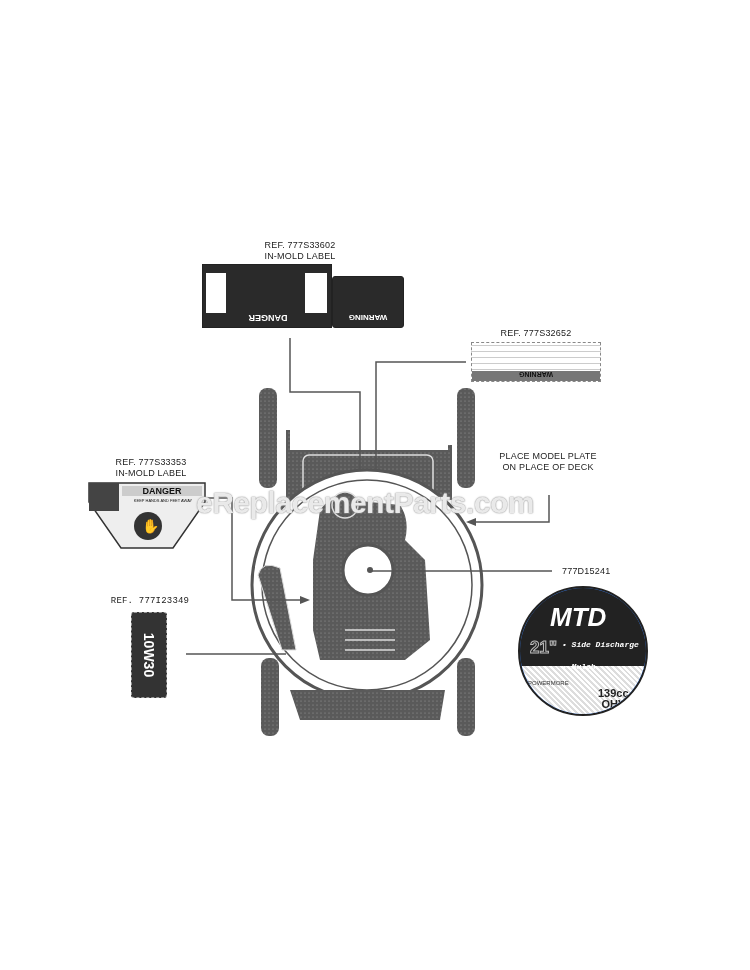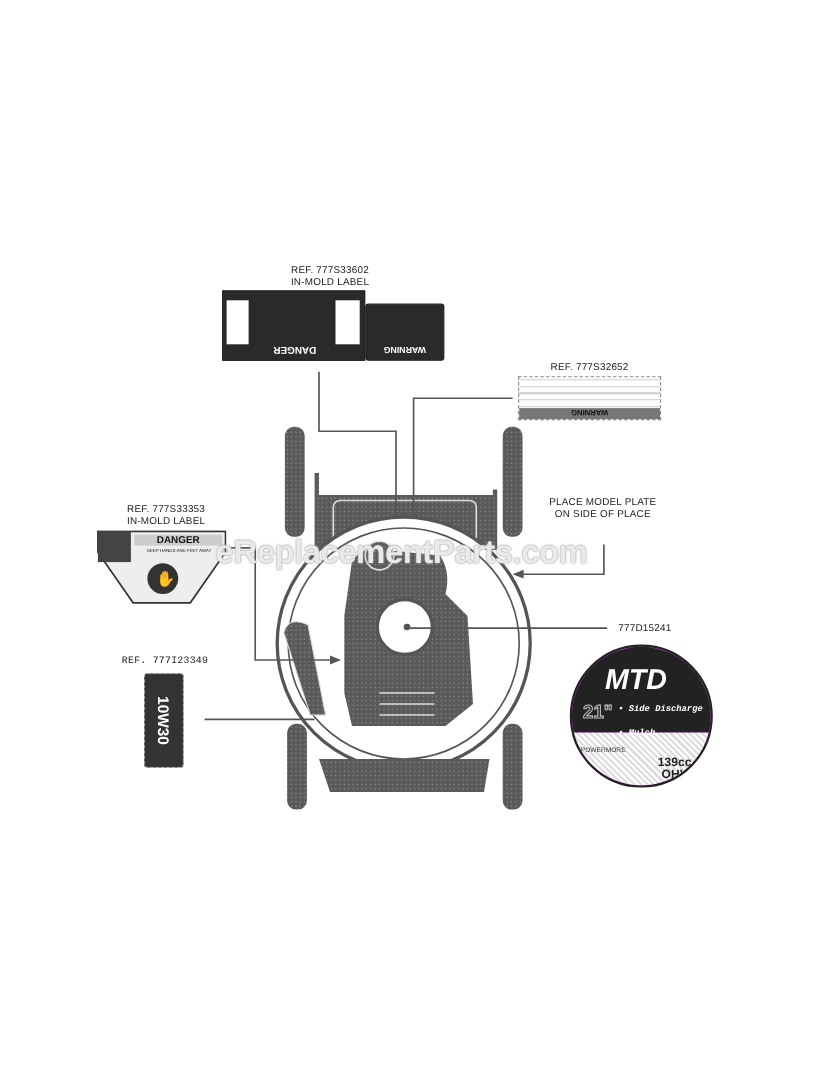--- a/index.html
+++ b/index.html
@@ -1,21 +1,21 @@
 <!DOCTYPE html>
 <html><head>
 <meta charset="utf-8">
 <style>
   html, body { margin:0; padding:0; background:#ffffff; }
   body { width:750px; height:970px; position:relative; overflow:hidden; font-family:"Liberation Sans", sans-serif; color:#222; }
   .abs { position:absolute; }
   .lbl { position:absolute; font-size:9px; font-weight:normal; text-align:center; line-height:11px; color:#222; letter-spacing:0.2px; }
   .lbl.plain { font-weight:normal; }
   .watermark { position:absolute; left:196px; top:470px; font-size:30px; font-weight:bold; color:rgba(255,255,255,0.82); letter-spacing:-0.5px; text-shadow:0 0 1px #888, 0 0 2px #aaa; white-space:nowrap; font-family:"Liberation Sans", sans-serif;margin-top:16px; }
-  .mtd-badge { position:absolute; left:518px; top:586px; width:126px; height:126px; border-radius:50%; background:#d946ef; border:2px solid #222; overflow:hidden; }
+  .mtd-badge { position:absolute; left:518px; top:586px; width:126px; height:126px; border-radius:50%; background:#3b82f6; border:2px solid #222; overflow:hidden; }
   .mtd-top { position:absolute; left:0; top:0; width:100%; height:62%; background:#222; }
   .mtd-bottom { position:absolute; left:0; bottom:0; width:100%; height:38%; background:repeating-linear-gradient(45deg,#ddd 0 2px,#fff 2px 4px); }
   .mtd-logo { position:absolute; left:30px; top:14px; font-size:26px; font-weight:bold; font-style:italic; color:#fff; }
   .mtd-size { position:absolute; left:10px; top:50px; font-size:17px; font-weight:bold; color:#222; -webkit-text-stroke:1px #bbb; }
   .mtd-feat { position:absolute; left:42px; font-size:8px; font-weight:bold; font-style:italic; color:#fff;font-family:Liberation Mono, monospace; }
   .mtd-engine { position:absolute; left:8px; top:92px; font-size:6px; color:#333; }
   .mtd-cc { position:absolute; left:78px; top:84px; font-size:11px; font-weight:bold; color:#222; line-height:11px; text-align:center;margin-top:16px; }
   .tenw { position:absolute; left:131px; top:612px; width:34px; height:84px; background:#333; border:1px dashed #999; border-radius:3px; }
   .tenw span { position:absolute; left:50%; top:50%; transform:translate(-50%,-50%) rotate(90deg); color:#fff; font-size:14px; font-weight:bold; white-space:nowrap; }
 </style>
@@ -97,21 +97,21 @@
   <div class="abs" style="left:32px;top:16px;width:86px;text-align:center;font-size:4px;color:#111;">KEEP HANDS AND FEET AWAY</div>
   <div class="abs" style="left:54px;top:36px;color:#fff;font-size:14px;">✋</div>
 </div>
 
 <div class="lbl plain" style="left:110px;top:596px;width:80px;font-family:Liberation Mono, monospace;">REF. 777I23349</div>
 <div class="tenw">
     <span>10W30</span>
   </div>
 
 <div class="lbl plain" style="left:483px;top:451px;width:130px;">PLACE MODEL PLATE</div>
-<div class="lbl plain" style="left:483px;top:462px;width:130px;">ON SIDE OF PLACE</div>
+<div class="lbl plain" style="left:483px;top:462px;width:130px;">ON PLACE OF DECK</div>
 
 <div class="lbl" style="left:562px;top:566px;width:70px;text-align:left;">777D15241</div>
 
 <div class="mtd-badge">
   <div class="mtd-top"></div>
   <div class="mtd-bottom"></div>
   <div class="mtd-logo">MTD</div>
   <div class="mtd-size">21"</div>
   <div class="mtd-feat" style="top:52px;">• Side Discharge</div>
   <div class="mtd-feat" style="top:74px;text-align:right;">• Mulch</div>

